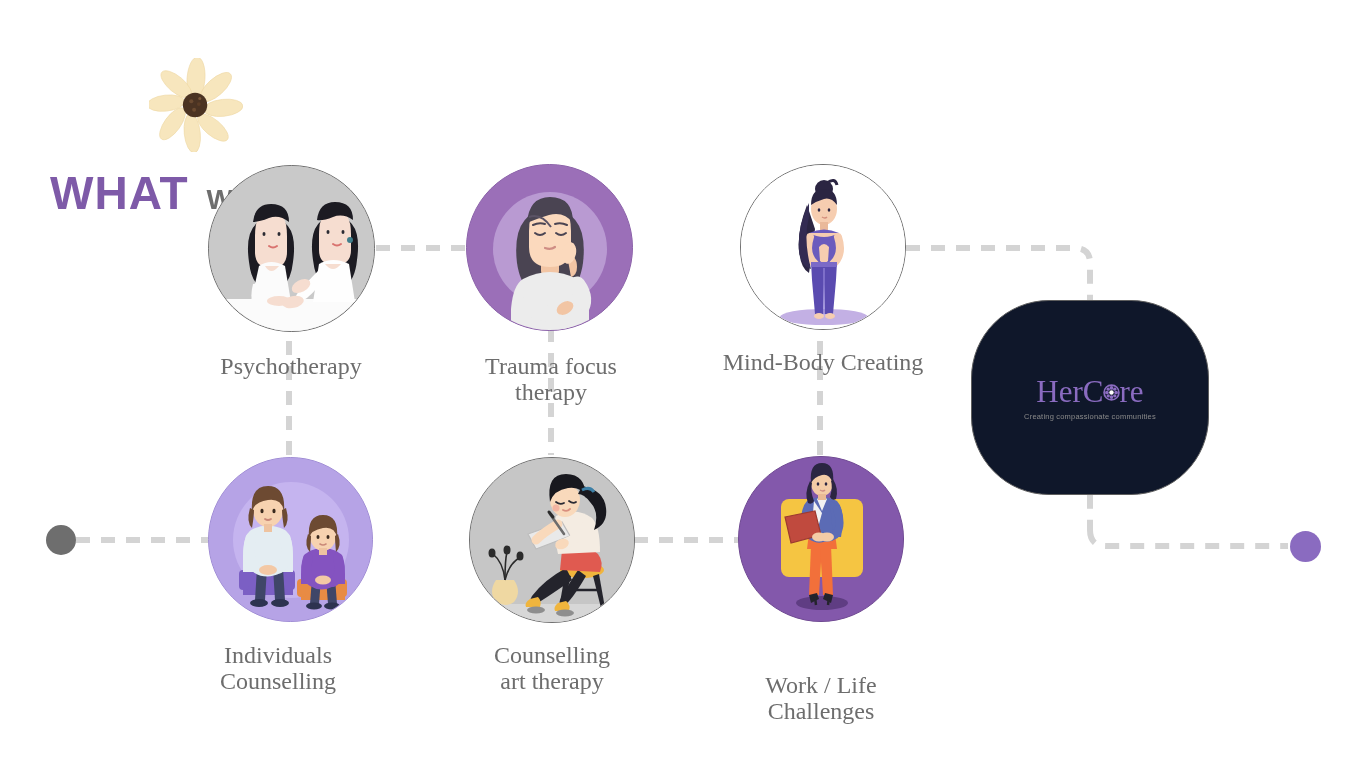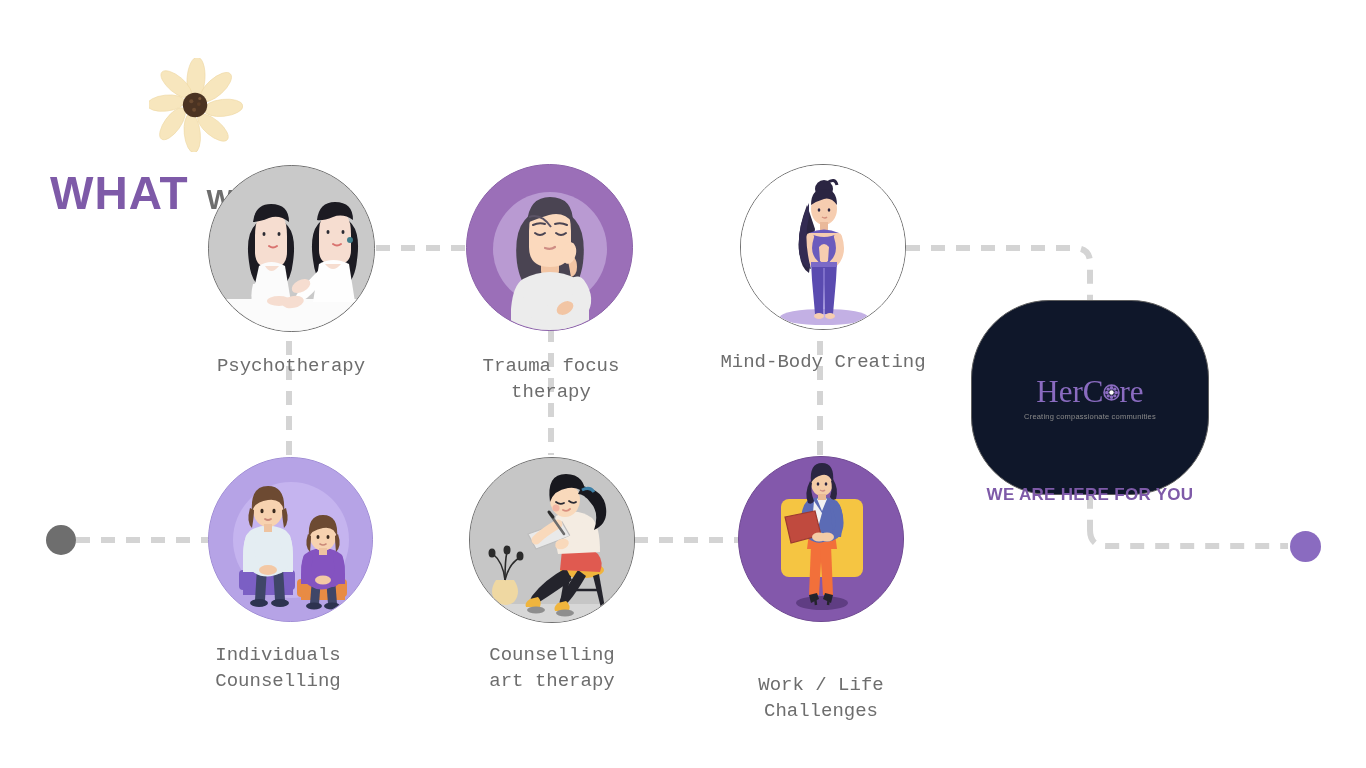--- a/index.html
+++ b/index.html
@@ -29,22 +29,22 @@
   #wires { position:absolute; left:0; top:0; width:1366px; height:768px; pointer-events:none; }
 
   
   .node { position:absolute; }
   .circ {
     position:absolute; border-radius:50%; overflow:hidden;
     border:1.5px solid #6f6f6f;
   }
   .caption {
     position:absolute; width:230px; text-align:center;
-    font-size:19px; color:#6d6d6d; line-height:26px;
-    font-family:Liberation Mono, monospace;
+    font-size:24px; color:#6d6d6d; line-height:26px;
+    font-family:Liberation Serif, serif;
     white-space:pre-line;
   }
 
   
   .dot { position:absolute; border-radius:50%; }
 
   
   #logo-card {
     position:absolute; left:971px; top:300px; width:238px; height:195px;
     border:1.4px solid #5e5e5e; border-radius:78px; background:#0f172a;
@@ -406,15 +406,14 @@
               <circle cx="7.4" cy="7.4" r="2.3"></circle>
           </g>
           <circle cx="12" cy="12" r="3.1" fill="#fff"></circle>
         </svg>
         <span class="logo-txt">re</span>
       </div>
       <div class="logo-tag">Creating compassionate communities</div>
     </div>
   </div>
 
-  <div id="tagline">WE ARE HERE FOR YOU</div>
 
 </div>
 
 </body></html>

